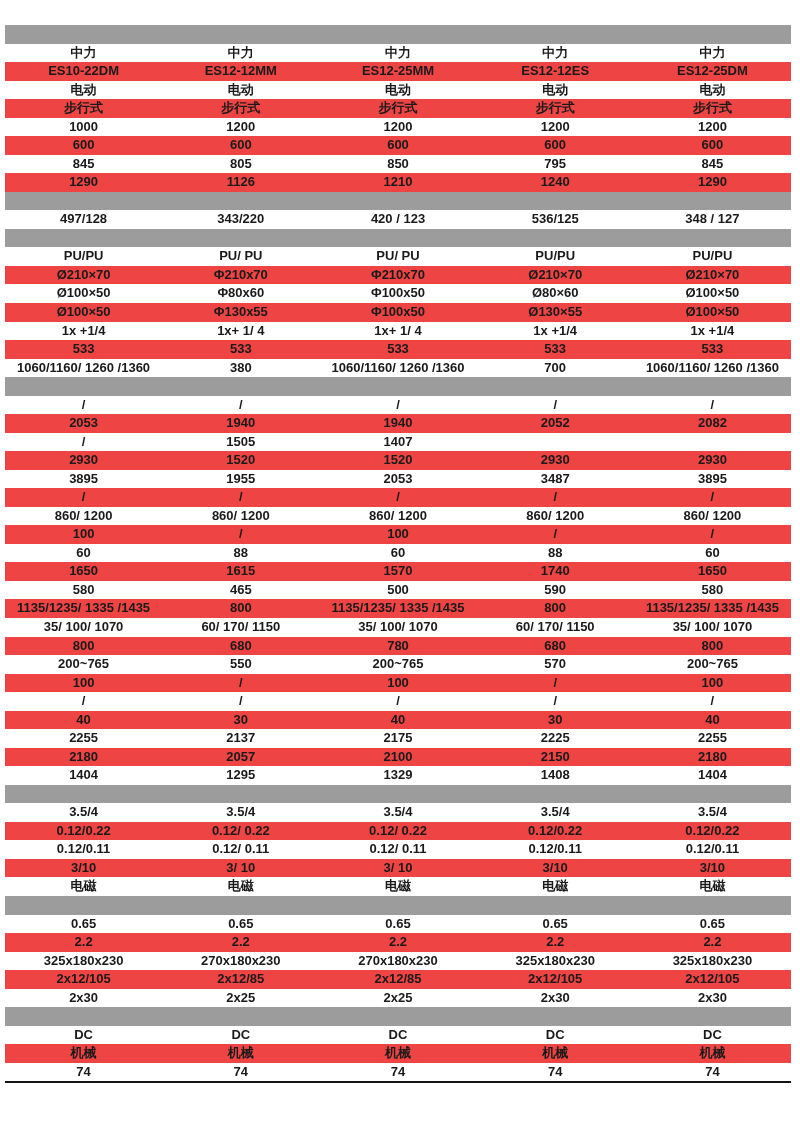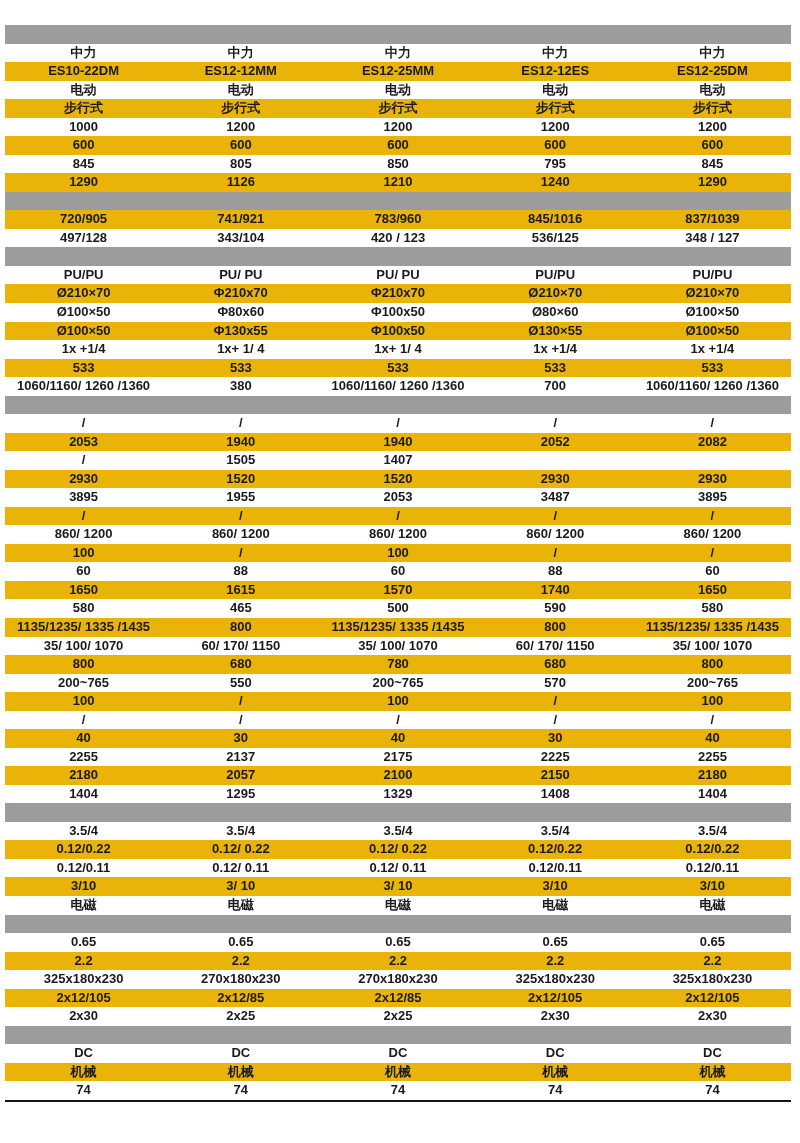--- a/index.html
+++ b/index.html
@@ -22,21 +22,21 @@
     top: 25px;
     width: 786px;
     border-bottom: 2px solid #141414;
   }
   .row {
     display: flex;
     height: 18.54px;
     align-items: center;
     background: #ffffff;
   }
-  .row.alt { background: #eab308; }
+  .row.alt { background: #ef4444; align-items: flex-end; }
   .row.bar { background: #9c9c9c; }
   .cell {
     flex: 1 1 20%;
     text-align: center;
     font-size: 13px;
     font-weight: 700;
     color: #1a1a1a;
     white-space: nowrap;
     overflow: visible;
     line-height: 18.54px;
@@ -98,30 +98,23 @@
         <div class="cell">845</div>
       </div>
       <div class="row alt">
         <div class="cell">1290</div>
         <div class="cell">1126</div>
         <div class="cell">1210</div>
         <div class="cell">1240</div>
         <div class="cell">1290</div>
       </div>
       <div class="row bar"></div>
-      <div class="row alt">
-        <div class="cell">720/905</div>
-        <div class="cell">741/921</div>
-        <div class="cell">783/960</div>
-        <div class="cell">845/1016</div>
-        <div class="cell">837/1039</div>
-      </div>
       <div class="row">
         <div class="cell">497/128</div>
-        <div class="cell">343/104</div>
+        <div class="cell">343/220</div>
         <div class="cell">420 / 123</div>
         <div class="cell">536/125</div>
         <div class="cell">348 / 127</div>
       </div>
       <div class="row bar"></div>
       <div class="row">
         <div class="cell">PU/PU</div>
         <div class="cell">PU/ PU</div>
         <div class="cell">PU/ PU</div>
         <div class="cell">PU/PU</div>

